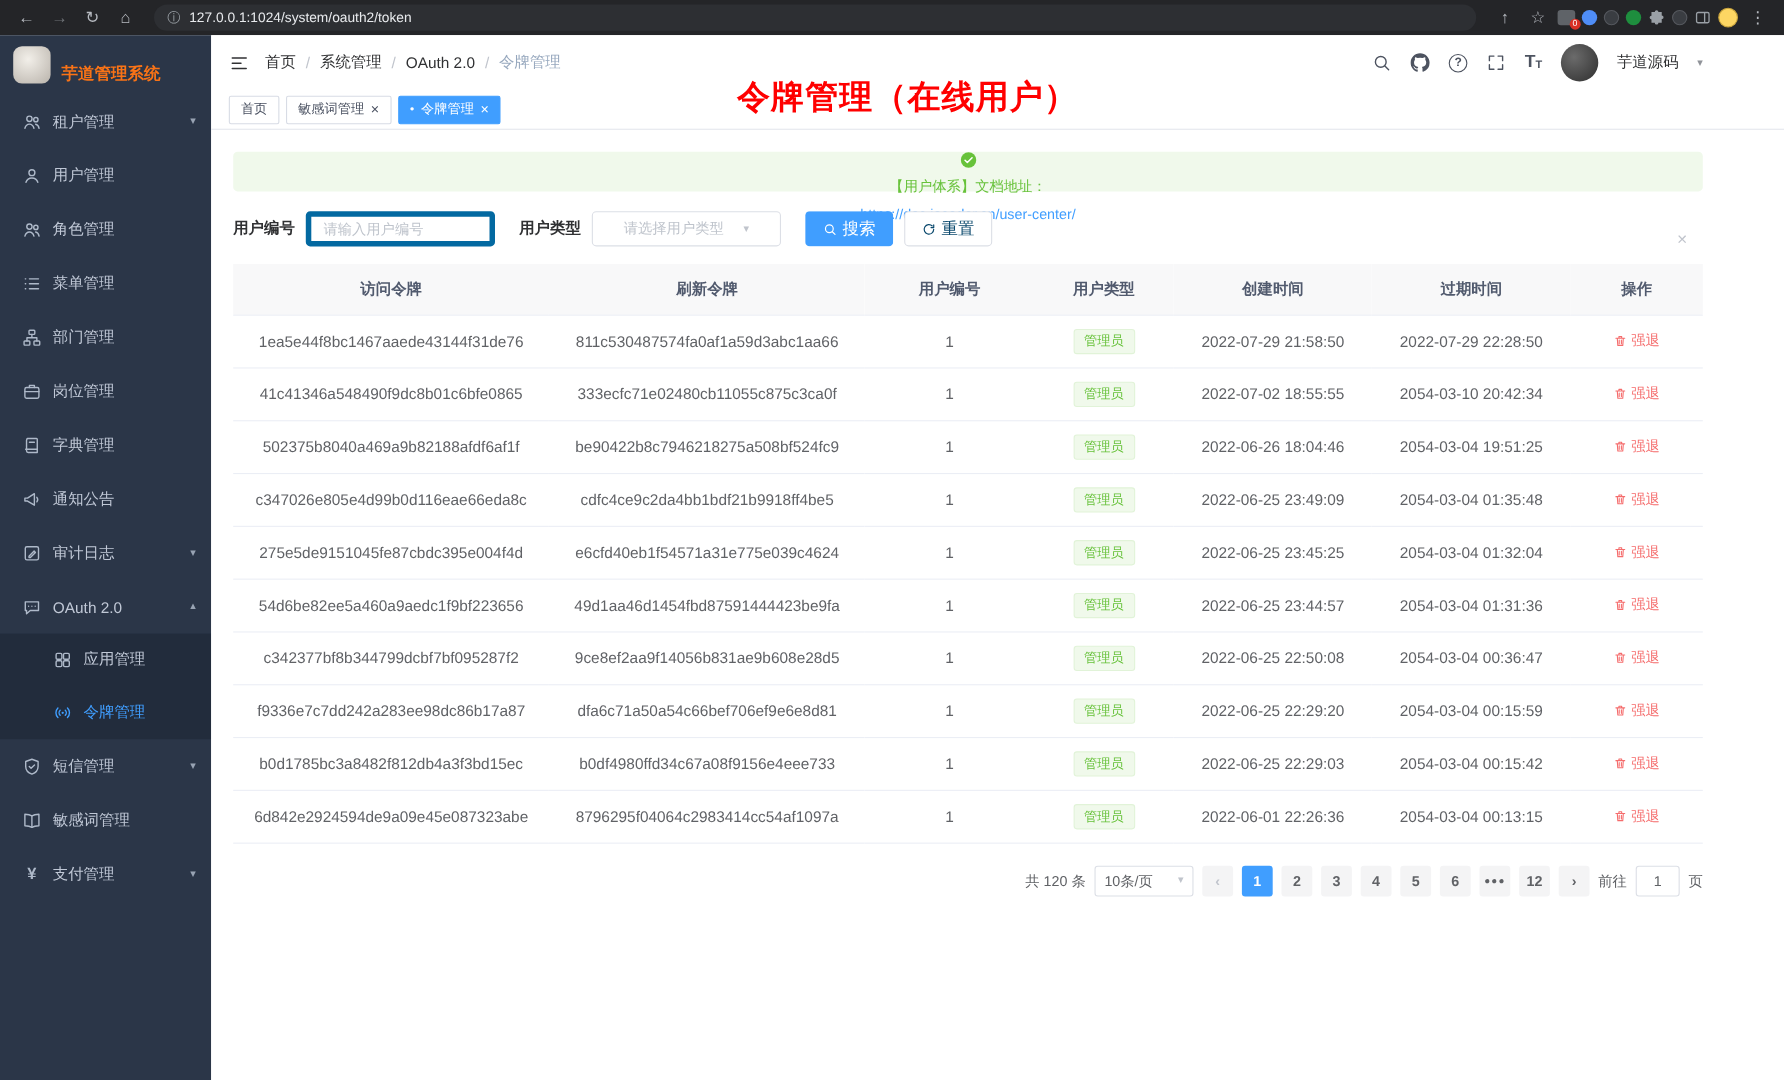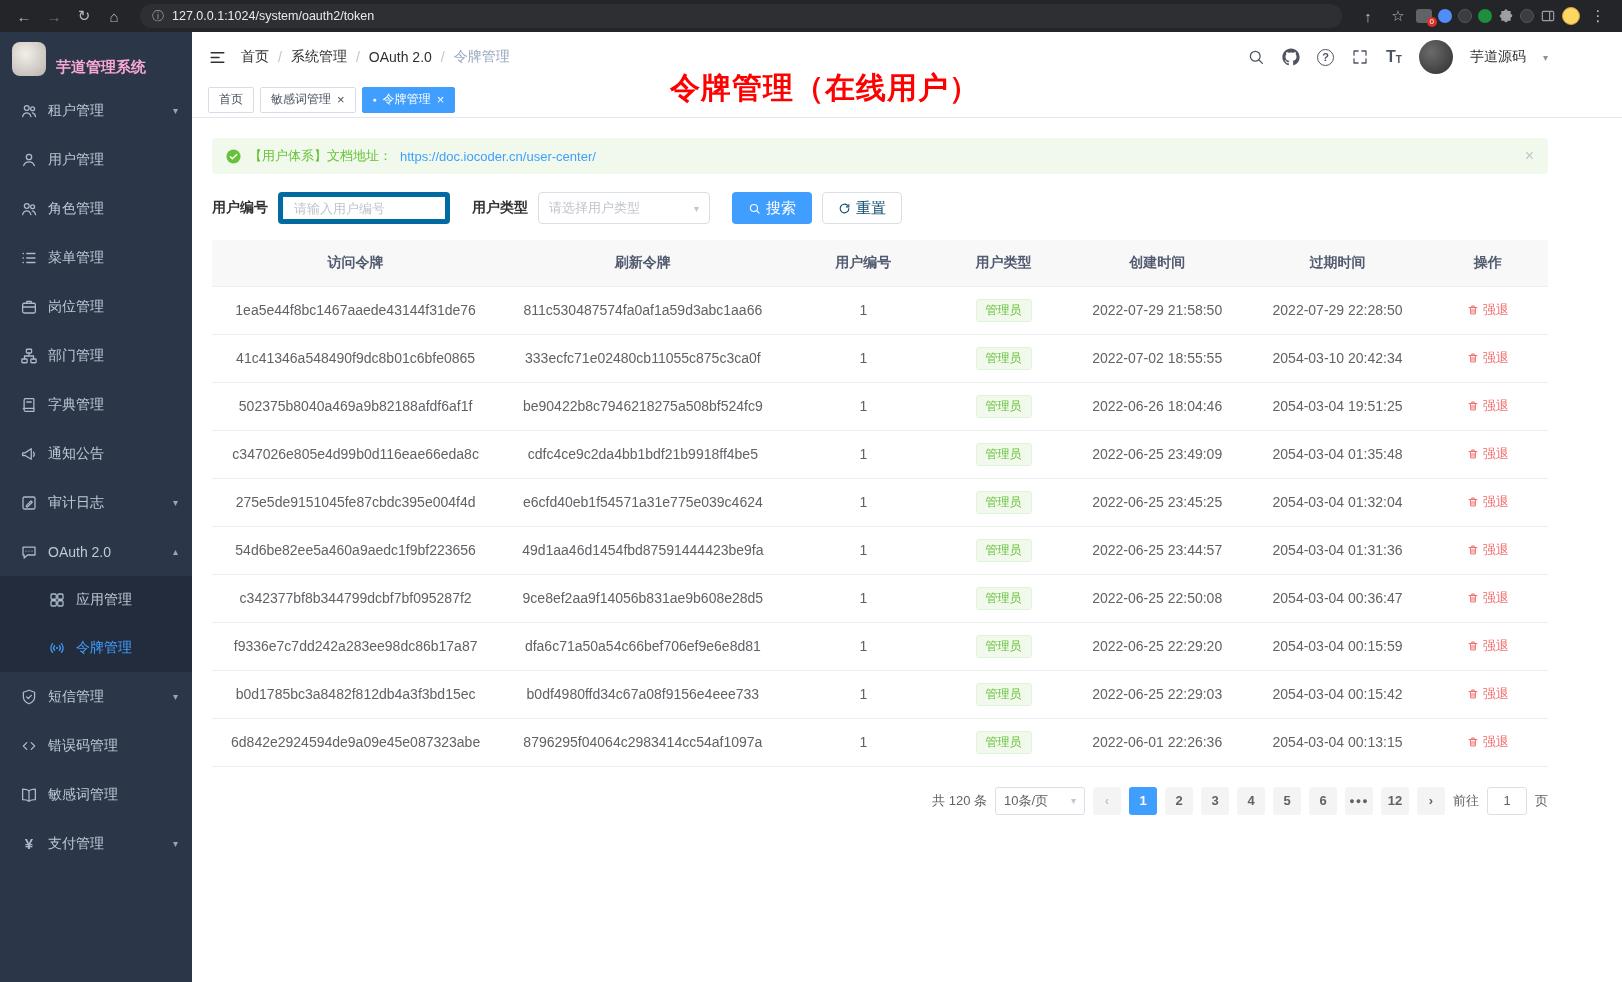--- a/index.html
+++ b/index.html
@@ -26,21 +26,21 @@
   .ext.panel svg { fill: none; stroke: currentColor; stroke-width: 1.8; }
   .profile { width: 18px; height: 18px; border-radius: 50%; background: #fdd663; border: 1px solid #caa53d; cursor: pointer; flex-shrink: 0; }
 
   
   .app { display: flex; height: 950px; }
 
   
   .sidebar { width: 192px; background: #2b3648; color: #c0c8d6; flex-shrink: 0; overflow: hidden; }
   .logo { height: 54px; display: flex; align-items: center; gap: 10px; padding: 0 12px; }
   .logo-img { width: 34px; height: 34px; border-radius: 8px; background: radial-gradient(circle at 40% 35%, #f2efe9, #b9b3ab); flex-shrink: 0; }
-  .logo-title { color: #f9a8d4; font-size: 15px; font-weight: 700; white-space: nowrap; margin-top: 16px; }
+  .logo-title { color: #f97316; font-size: 15px; font-weight: 700; white-space: nowrap; margin-top: 16px; }
   .menu-item { height: 49px; display: flex; align-items: center; padding: 0 14px 0 20px; font-size: 14px; cursor: pointer; white-space: nowrap; }
   .menu-item .ic { width: 18px; height: 18px; margin-right: 10px; color: #aeb9c9; display: inline-flex; flex-shrink: 0; }
   .ic svg { width: 100%; height: 100%; fill: none; stroke: currentColor; stroke-width: 1.7; stroke-linecap: round; stroke-linejoin: round; }
   .ic.fill svg { fill: currentColor; stroke: none; }
   .ic.char { align-items: center; justify-content: center; font-size: 15px; font-weight: 700; }
   .chev { margin-left: auto; font-size: 10px; color: #98a3b3; }
   .submenu { background: #222c3c; }
   .menu-item.sub { padding-left: 48px; height: 48px; }
   .menu-item.active { color: #409eff; }
   .menu-item.active .ic { color: #409eff; }
@@ -64,30 +64,30 @@
 
   
   .tabbar { height: 36px; display: flex; align-items: center; gap: 6px; padding: 0 16px; border-bottom: 1px solid #e4e7ed; }
   .tab { height: 26px; display: inline-flex; align-items: center; gap: 6px; padding: 0 10px; border: 1px solid #d8dce5; background: #fff; color: #495060; font-size: 12px; cursor: pointer; border-radius: 2px; white-space: nowrap; }
   .tab .tclose { font-style: normal; font-size: 13px; line-height: 1; }
   .tab .tdot { font-style: normal; font-size: 7px; line-height: 1; }
   .tab.active { background: #409eff; border-color: #409eff; color: #fff; }
 
   
   .content { flex: 1; padding: 14px 74px 0 20px; }
-  .alert { height: 36px; background: #f0f9eb; border-radius: 4px; display: flex; align-items: center; gap: 8px; padding: 0 14px; color: #67c23a; font-size: 13px; margin-top: 6px; }
+  .alert { height: 36px; background: #f0f9eb; border-radius: 4px; display: flex; align-items: center; gap: 8px; padding: 0 14px; color: #67c23a; font-size: 13px; margin-top: 6px; flex-direction: column; }
   .alert .checkicon { width: 15px; height: 15px; display: inline-flex; }
   .alert .alink { color: #409eff; cursor: pointer; }
   .alert .aclose { margin-left: auto; color: #c0c4cc; font-size: 16px; cursor: pointer; font-style: normal; }
 
   .filter { display: flex; align-items: center; margin-top: 18px; font-size: 14px; }
   .flabel { font-weight: 700; color: #303133; margin-right: 10px; white-space: nowrap; }
   .finput { width: 172px; height: 32px; border: 5px solid #0369a1; border-radius: 4px; padding: 0 11px; font-size: 13px; color: #606266; font-family: inherit; margin-right: 22px; outline: none; }
   .finput::placeholder { color: #bfc4cc; }
-  .fselect { width: 172px; height: 32px; border: 1px solid #dcdfe6; border-radius: 4px; padding: 0 10px; display: inline-flex; align-items: center; justify-content: space-between; color: #bfc4cc; font-size: 13px; margin-right: 22px; cursor: pointer; }
+  .fselect { width: 172px; height: 32px; border: 1px solid #dcdfe6; border-radius: 4px; padding: 0 28px; display: inline-flex; align-items: center; justify-content: space-between; color: #bfc4cc; font-size: 13px; margin-right: 22px; cursor: pointer; }
   .fselect .caret, .psize .caret { color: #c0c4cc; font-style: normal; font-size: 10px; }
   .btn { height: 32px; border-radius: 4px; display: inline-flex; align-items: center; gap: 5px; padding: 0 15px; font-size: 15px; cursor: pointer; border: 1px solid transparent; white-space: nowrap; }
   .btn.primary { background: #409eff; color: #fff; margin-right: 10px; }
   .btn.plain { background: #fff; border-color: #dcdfe6; color: #0c4a6e; }
   .bic { width: 13px; height: 13px; display: inline-flex; }
   .bic svg { width: 100%; height: 100%; fill: none; stroke: currentColor; stroke-width: 2; stroke-linecap: round; stroke-linejoin: round; }
 
   .dtable { width: 100%; border-collapse: collapse; margin-top: 16px; font-size: 14px; color: #606266; table-layout: fixed; }
   .dtable th { height: 46px; background: #f8f8f9; color: #515a6e; font-weight: 700; }
   .dtable th, .dtable td { border-bottom: 1px solid #ebeef5; text-align: center; overflow: hidden; white-space: nowrap; }
@@ -186,36 +186,36 @@
         <span class="ic">
             <svg viewBox="0 0 24 24">
               <path d="M9 6h11M9 12h11M9 18h11M4 6h.5M4 12h.5M4 18h.5"></path>
             </svg>
           </span>
         <span>菜单管理</span>
       </div>
       <div class="menu-item">
         <span class="ic">
             <svg viewBox="0 0 24 24">
-              <rect x="3.5" y="7" width="17" height="13" rx="2"></rect>
-              <path d="M9 7V4.5h6V7M3.5 12h17"></path>
-            </svg>
-          </span>
-        <span>岗位管理</span>
-      </div>
-      <div class="menu-item">
-        <span class="ic">
-            <svg viewBox="0 0 24 24">
               <rect x="8.5" y="3" width="7" height="5" rx="1"></rect>
               <rect x="2.5" y="16" width="7" height="5" rx="1"></rect>
               <rect x="14.5" y="16" width="7" height="5" rx="1"></rect>
               <path d="M12 8v4M6 16v-4h12v4"></path>
             </svg>
           </span>
         <span>部门管理</span>
+      </div>
+      <div class="menu-item">
+        <span class="ic">
+            <svg viewBox="0 0 24 24">
+              <rect x="3.5" y="7" width="17" height="13" rx="2"></rect>
+              <path d="M9 7V4.5h6V7M3.5 12h17"></path>
+            </svg>
+          </span>
+        <span>岗位管理</span>
       </div>
       <div class="menu-item">
         <span class="ic">
             <svg viewBox="0 0 24 24">
               <path d="M6.5 3.5h11a1 1 0 0 1 1 1v16h-11a2 2 0 0 1-2-2v-13a2 2 0 0 1 2-2z"></path>
               <path d="M4.5 16.5h14M9 8h6"></path>
             </svg>
           </span>
         <span>字典管理</span>
       </div>
@@ -276,28 +276,20 @@
               <path d="M12 3l7.5 2.7v6c0 4.6-3.1 7.7-7.5 9.3-4.4-1.6-7.5-4.7-7.5-9.3v-6z"></path>
               <path d="M8.8 11.8l2.2 2.2 4.2-4.2"></path>
             </svg>
           </span>
         <span>短信管理</span>
         <span class="chev">▾</span>
       </div>
       <div class="menu-item">
         <span class="ic">
             <svg viewBox="0 0 24 24">
-              <path d="M9 7.5L4.5 12 9 16.5M15 7.5l4.5 4.5L15 16.5"></path>
-            </svg>
-          </span>
-        <span>错误码管理</span>
-      </div>
-      <div class="menu-item">
-        <span class="ic">
-            <svg viewBox="0 0 24 24">
               <path d="M12 6.3C10 4.9 7.2 4.3 3.5 4.3v13.9c3.7 0 6.5.6 8.5 2 2-1.4 4.8-2 8.5-2V4.3c-3.7 0-6.5.6-8.5 2z"></path>
               <path d="M12 6.3V20"></path>
             </svg>
           </span>
         <span>敏感词管理</span>
       </div>
       <div class="menu-item">
         <span class="ic char">¥</span>
         <span>支付管理</span>
         <span class="chev">▾</span>

